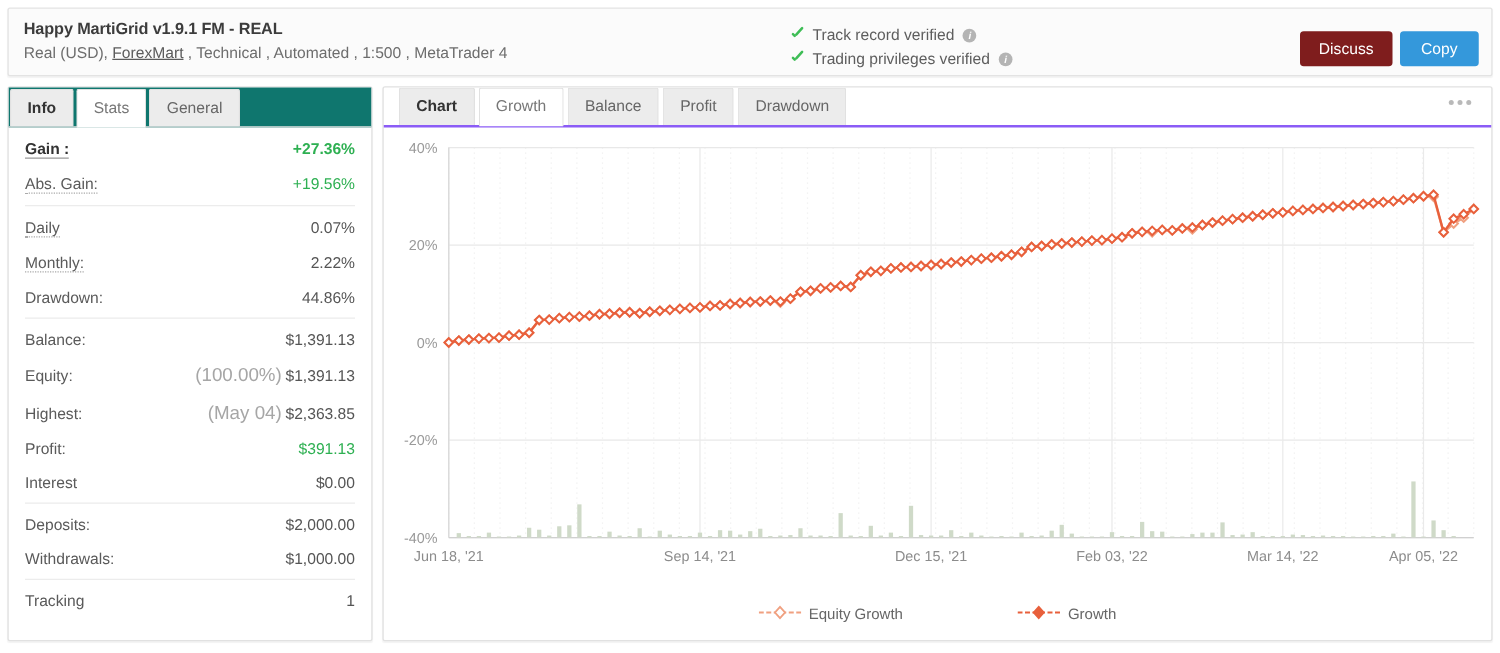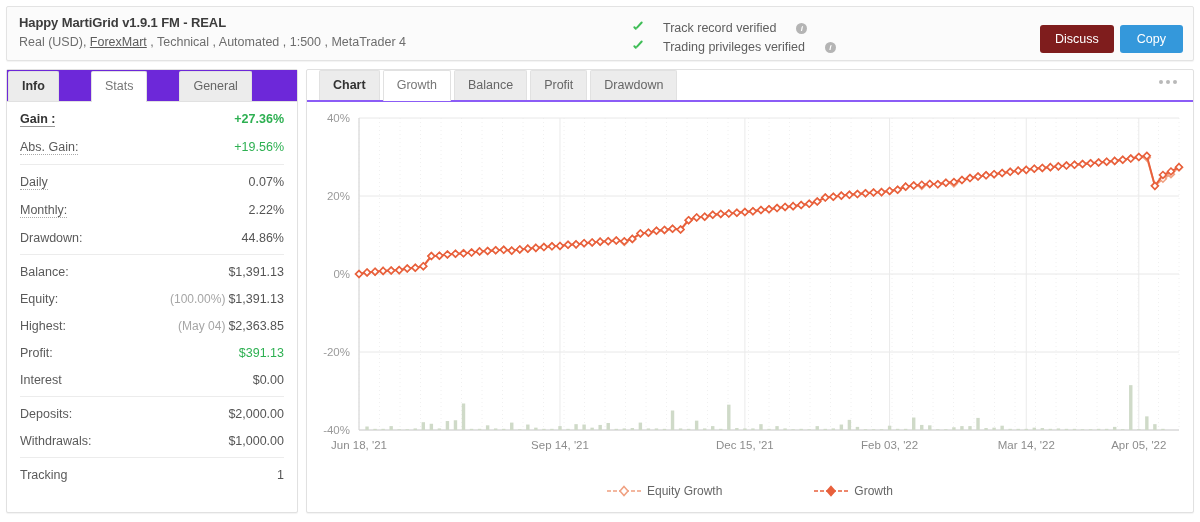--- a/index.html
+++ b/index.html
@@ -27,21 +27,21 @@
   }
   .hdr-sub {
     font-size: 12.5px; color: #6d6d6d; line-height: 19px; margin-top: 2px;
   }
   .hdr-sub a { color: #5c5c5c; text-decoration: underline; cursor: pointer; }
 
   .verif {
     position: absolute; left: 625px; top: 12px;
     font-size: 12.5px; color: #5e5e5e; line-height: 19px;
   }
-  .verif-row { display: flex; align-items: center; gap: 18px; white-space: nowrap; }
+  .verif-row { display: flex; align-items: center; gap: 5px; white-space: nowrap; }
   .tick {
     display: inline-block; width: 13px; height: 13px; position: relative; flex: 0 0 13px;
   }
   .tick::before {
     content: ""; position: absolute; left: 1px; top: 5px;
     width: 4px; height: 2.2px; background: #3ebd56; transform: rotate(45deg);
     border-radius: 1px;
   }
   .tick::after {
     content: ""; position: absolute; left: 3px; top: 1.5px;
@@ -72,22 +72,21 @@
     width: 292px; flex: 0 0 292px;
     background: #ffffff;
     border: 1px solid #e1e1e1;
     border-radius: 2px;
     box-shadow: 0 1px 1px rgba(0,0,0,.05);
     display: flex; flex-direction: column;
   }
   .tabs {
     display: flex; height: 32px; align-items: flex-end;
     border-bottom: 1px solid #e1e1e1; padding: 0 1px;
-    background: #6d28d9;
-    gap: 30px;
+    background: #0f766e;
   }
   .tab {
     font-size: 12.5px; padding: 7px 13px 7px 13px; cursor: pointer;
     color: #666; background: #ececec; border: 1px solid #e1e1e1;
     border-bottom: none; border-radius: 2px 2px 0 0; margin-right: 2px;
     line-height: 15px; position: relative;
   }
   .tab.bold { color: #333; font-weight: bold; background: #ececec; }
   .tab.active {
     background: #ffffff; color: #777; margin-bottom: -1px; padding-bottom: 8px;
@@ -96,21 +95,21 @@
   .srow {
     display: flex; justify-content: space-between; align-items: baseline;
     padding: 7px 0 6px 0; color: #555;
   }
   .srow .k { color: #5a5a5a; }
   .srow .k.u { border-bottom: 1px dotted #aaa; cursor: help; }
   .srow .k.bold { font-weight: bold; color: #333; border-bottom: 1px solid #999; }
   .srow .v { color: #555; }
   .srow .v.green { color: #2eb052; }
   .srow .v.greenb { color: #2eb052; font-weight: bold; }
-  .srow .note { color: #a6a6a6; font-size: 12px; margin-right: 3px; }
+  .srow .note { color: #a6a6a6; font-size: 15px; margin-right: 3px; }
   .sdiv { height: 1px; background: #ececec; margin: 3px 0; }
 
   
   .chartpanel {
     flex: 1; background: #ffffff;
     border: 1px solid #e1e1e1; border-radius: 2px;
     box-shadow: 0 1px 1px rgba(0,0,0,.05);
     position: relative; display: flex; flex-direction: column;
   }
   .ctabs {
@@ -130,21 +129,21 @@
   .kebab i { width: 4px; height: 4px; border-radius: 50%; background: #b9b9b9; display: block; }
 
   .plotwrap { position: relative; flex: 1; }
   .plot { position: absolute; left: 0; top: 0; }
 
   .legend {
     position: absolute; left: 0; right: 0; bottom: 14px;
     display: flex; justify-content: center; gap: 92px;
     font-size: 12px; color: #666;
   }
-  .lg { display: flex; align-items: center; gap: 6px; }
+  .lg { display: flex; gap: 6px; }
   .lg svg { display: block; }
 </style>
 </head>
 <body>
 
 <div class="page">
 
   <div class="header">
     <div class="hdr-title">Happy MartiGrid v1.9.1 FM - REAL</div>
     <div class="hdr-sub"><span>Real (USD), </span><a>ForexMart</a><span> , Technical , Automated , 1:500 , MetaTrader 4</span></div>

